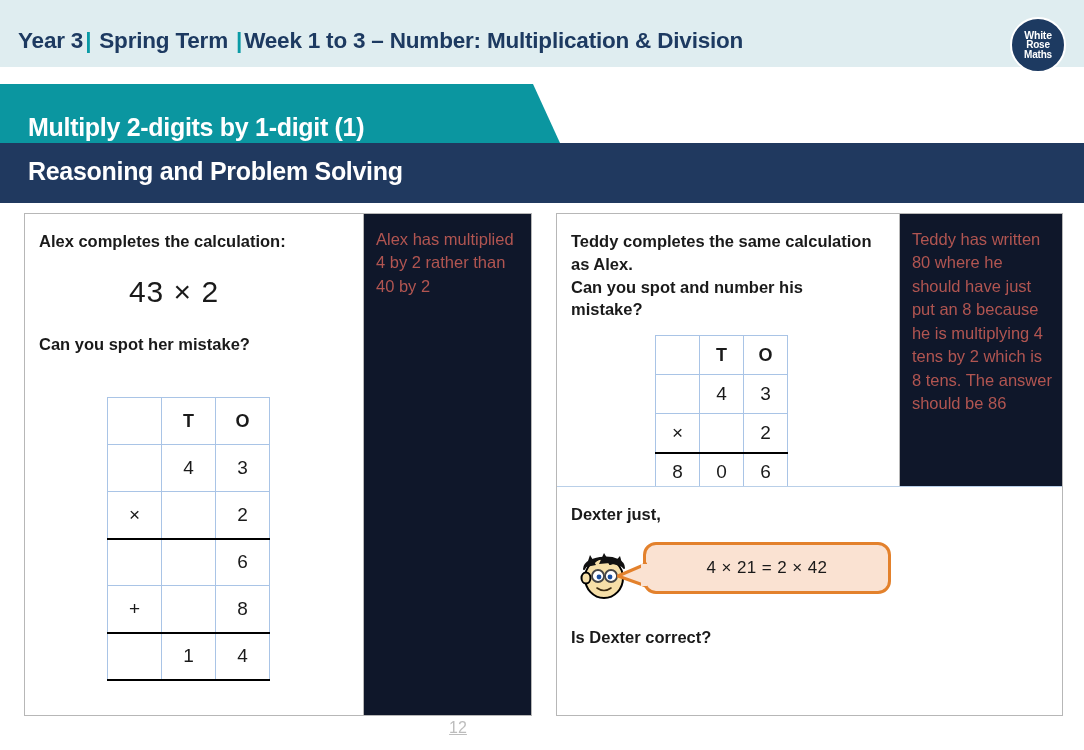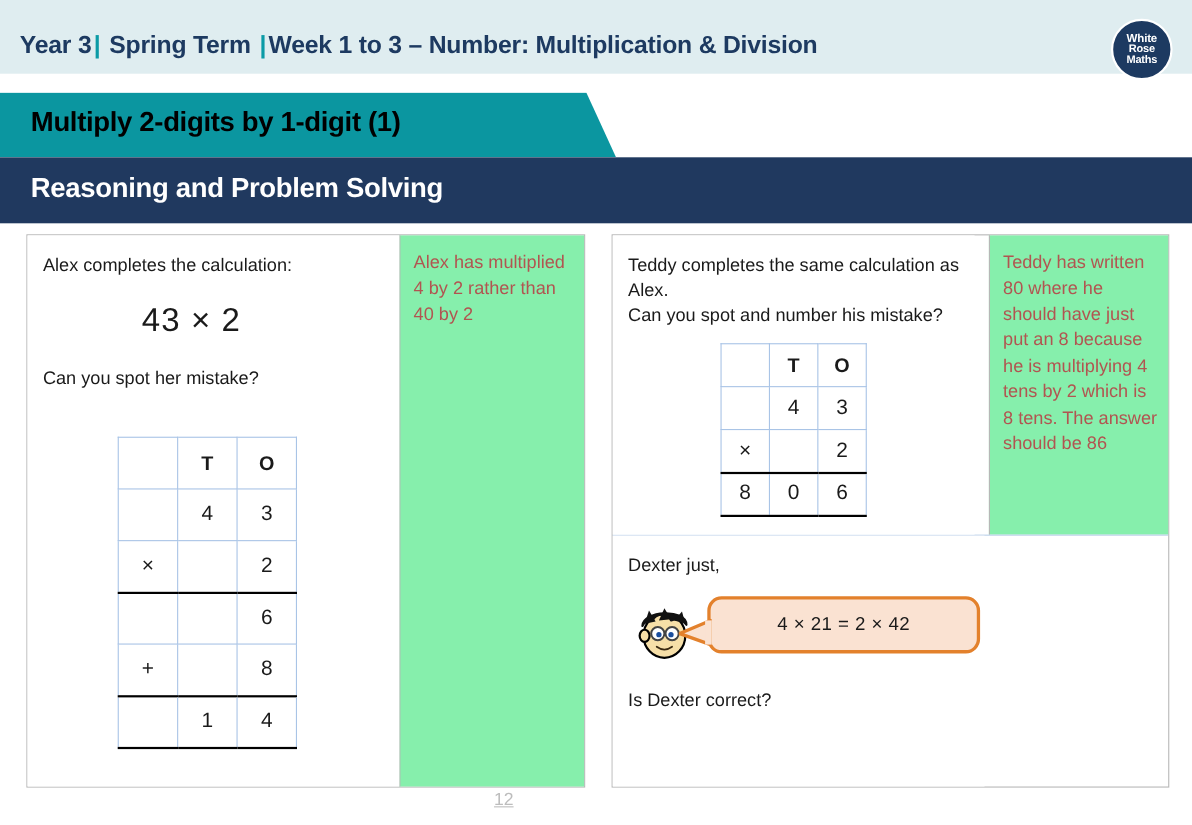--- a/index.html
+++ b/index.html
@@ -56,22 +56,22 @@
   .title-teal {
     position: absolute;
     left: 0; top: 84px;
     width: 560px; height: 59px;
     background: #0b96a0;
     clip-path: polygon(0 0, 533px 0, 560px 100%, 0 100%);
     z-index: 3;
   }
   .title-teal .tlabel {
     position: absolute;
-    left: 28px; top: 13px;
-    color: #000000;
+    left: 28px; top: 29px;
+    color: #ffffff;
     font-size: 25px;
     font-weight: bold;
     letter-spacing: -0.3px;
     white-space: nowrap;
   }
 
   
   .subtitle-navy {
     position: absolute;
     left: 0; top: 143px;
@@ -107,21 +107,21 @@
     display: flex;
     flex-direction: column;
   }
 
   .q-col {
     position: relative;
     background: #ffffff;
     overflow: hidden;
   }
   .a-col {
-    background: #86efac;
+    background: #0f172a;
     border-left: 1px solid #b7b7b7;
     padding: 14px 10px 10px 12px;
     overflow: hidden;
   }
 
   .panel-left .q-col { width: 338px; height: 100%; }
   .panel-left .a-col { width: 168px; height: 100%; }
 
   .rsec {
     display: flex;
@@ -129,20 +129,21 @@
   }
   .rsec-top { height: 272px; }
   .rsec-bot { height: 229px; border-top: 1px solid #b9cfe8; }
   .panel-right .q-col { width: 338px; height: 100%; }
   .panel-right .a-col { width: 167px; height: 100%; margin-left: 13px; }
 
   .qtext {
     font-size: 16.5px;
     color: #1a1a1a;
     line-height: 1.38;
+    font-weight: bold;
   }
   .atext {
     font-size: 16.5px;
     color: #b15551;
     line-height: 1.42;
   }
   .atext + .atext { margin-top: 16px; }
 
   .pad { padding: 16px 14px 0 14px; }
 

